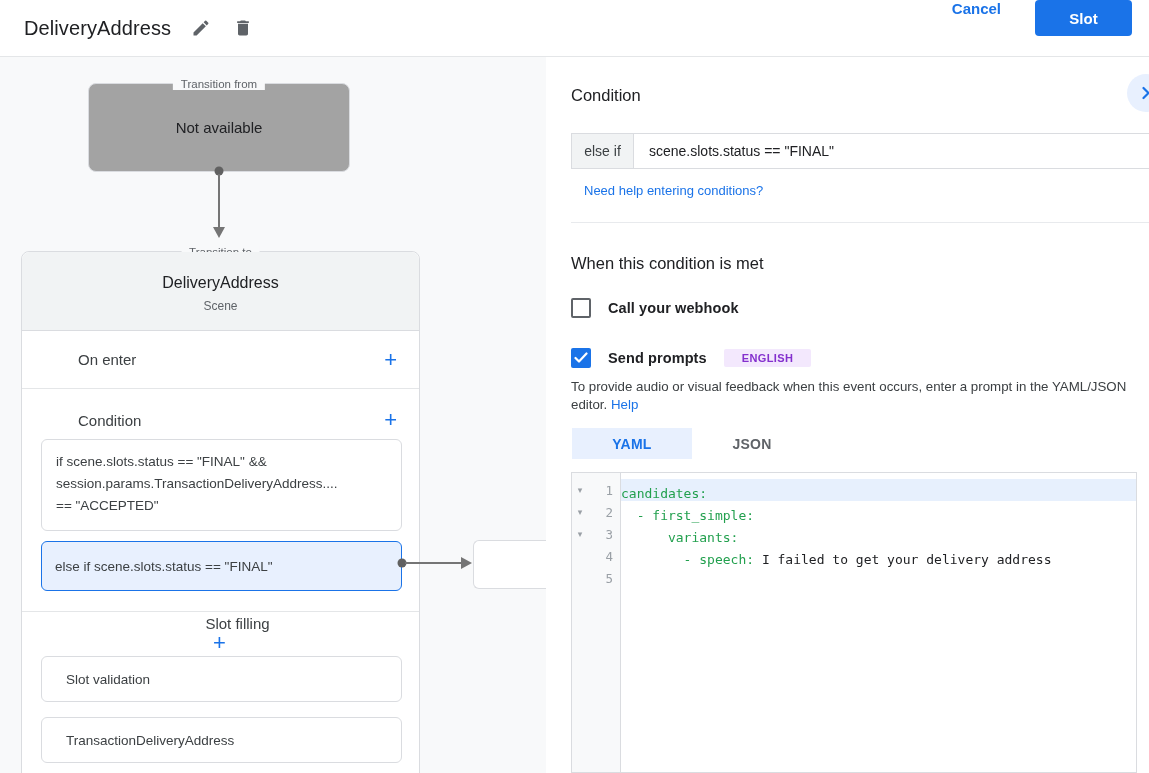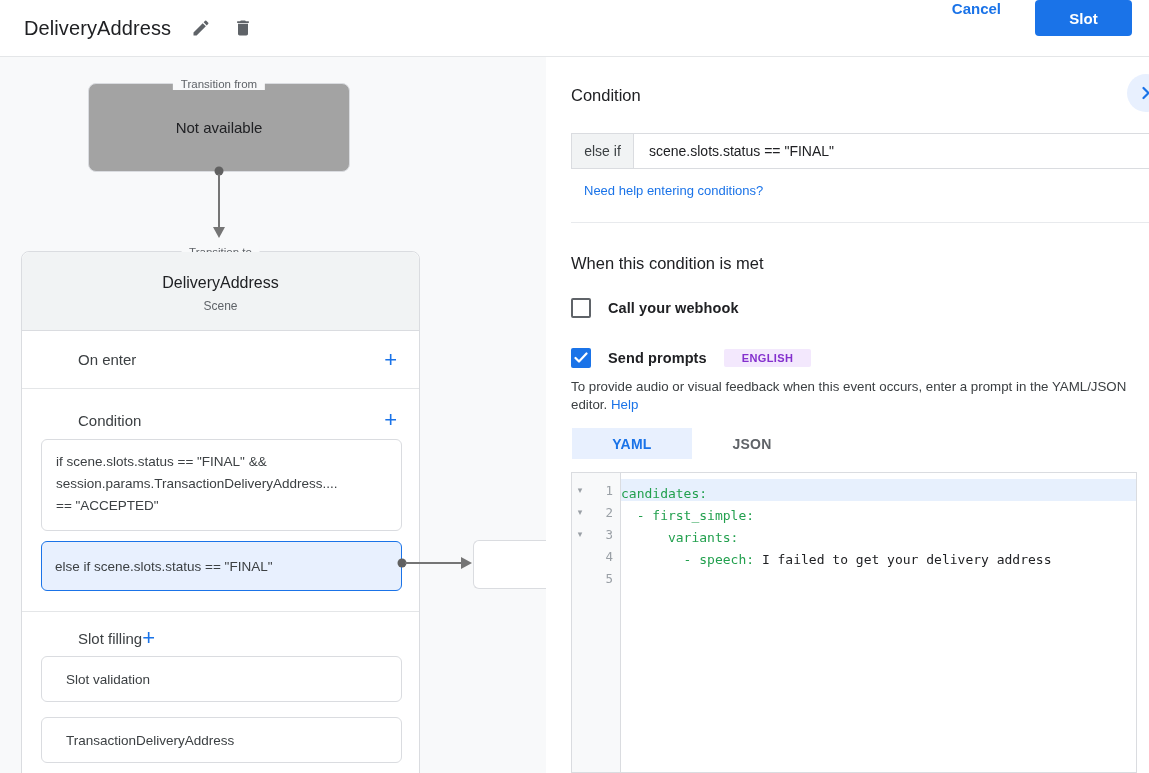--- a/index.html
+++ b/index.html
@@ -37,21 +37,21 @@
 
   .cond-label-row { position:absolute; left:0; top:152px; width:100%; height:32px;
     display:flex; align-items:center; justify-content:space-between; padding:0 22px 0 20px; }
   .cond-box1 { position:absolute; left:19px; top:187px; width:361px; height:92px; background:#fff;
     border:1px solid #dadce0; border-radius:6px; padding:11px 14px; font-size:13.5px; color:#3c4043; line-height:22px; cursor:pointer; }
   .cond-box2 { position:absolute; left:19px; top:289px; width:361px; height:50px; background:#e8f0fe;
     border:1.5px solid #1a73e8; border-radius:6px; display:flex; align-items:center; padding-left:13px;
     font-size:13.5px; color:#3c4043; cursor:pointer; }
   .card-divider { position:absolute; left:0; top:359px; width:100%; height:1px; background:#e4e6e8; }
   .slot-label-row { position:absolute; left:0; top:370px; width:100%; height:32px;
-    display:flex; align-items:center; justify-content:flex-start; padding:0 22px 0 20px; }
+    display:flex; align-items:center; justify-content:flex-end; padding:0 22px 0 20px;flex-direction:column; }
   .slot-box { position:absolute; left:19px; width:361px; height:46px; background:#fff;
     border:1px solid #dadce0; border-radius:6px; display:flex; align-items:center; padding-left:24px;
     font-size:13.5px; color:#3c4043; cursor:pointer; }
   .slot-box1 { top:404px; }
   .slot-box2 { top:465px; }
 
   .target-box { position:absolute; left:473px; top:483px; width:73px; height:49px; background:#fff;
     border:1px solid #dadce0; border-right:none; border-radius:6px 0 0 6px; }
   .connectors { position:absolute; left:0; top:0; width:546px; height:716px; pointer-events:none; }
 

